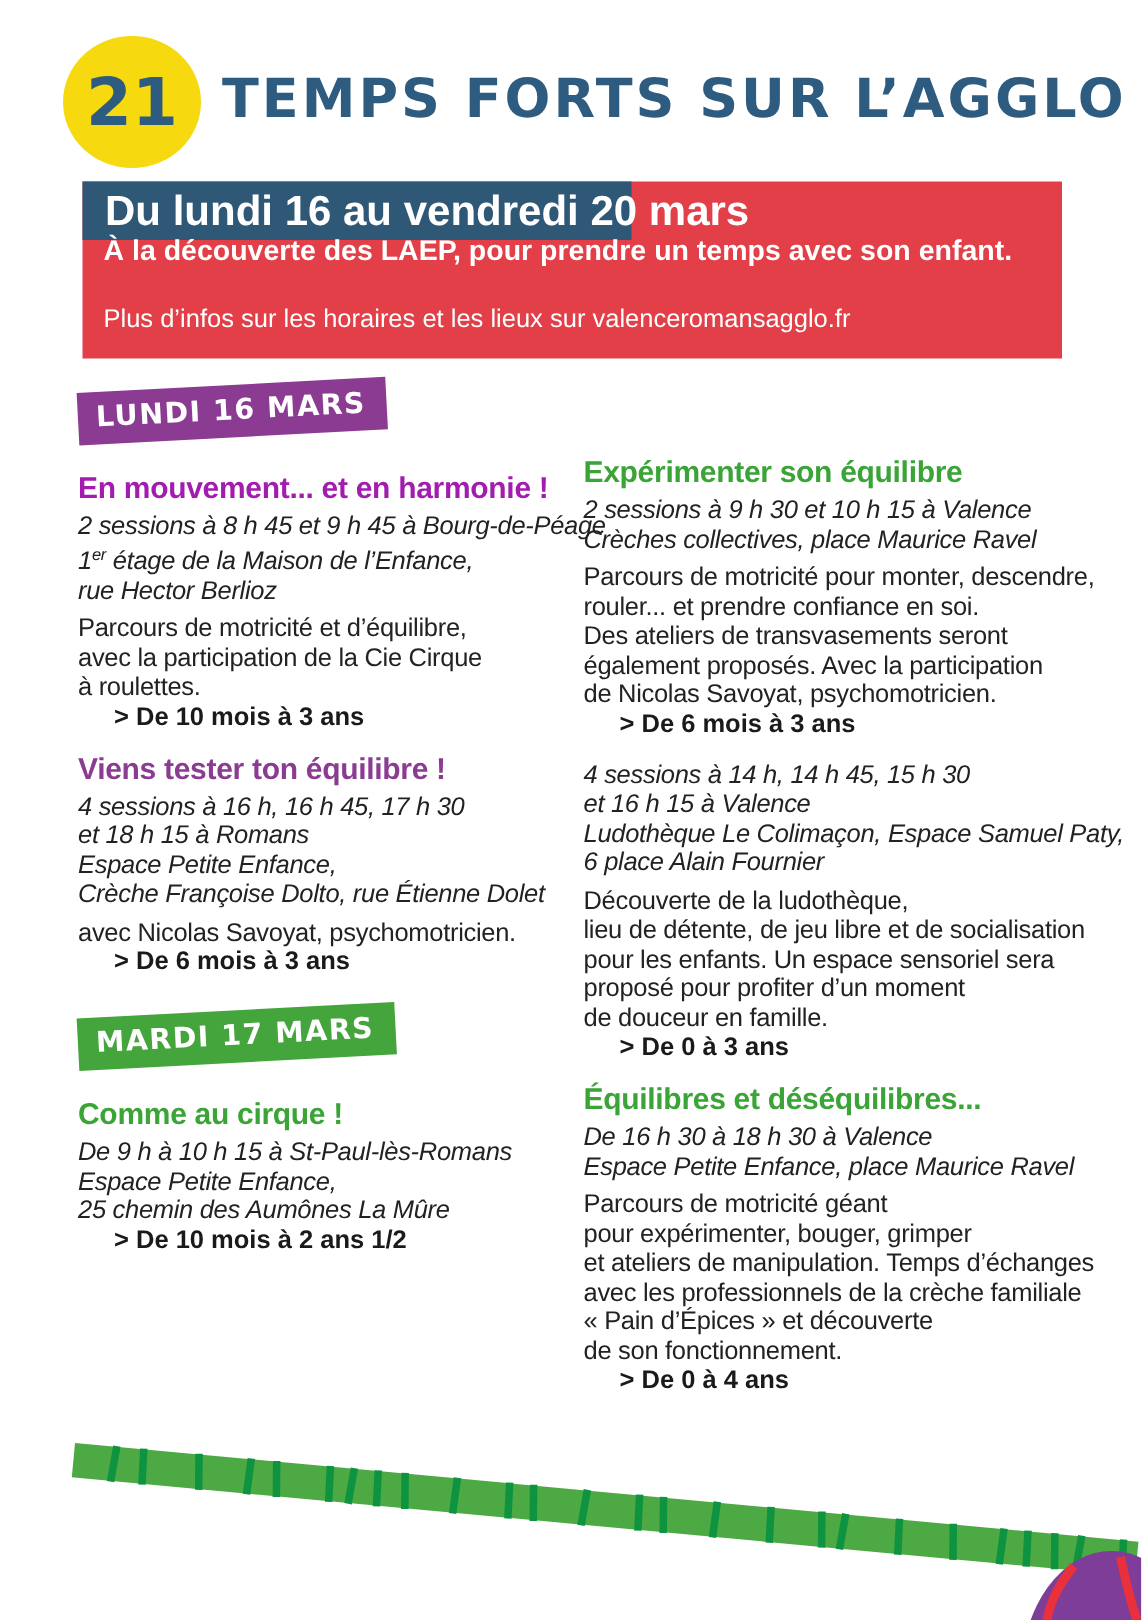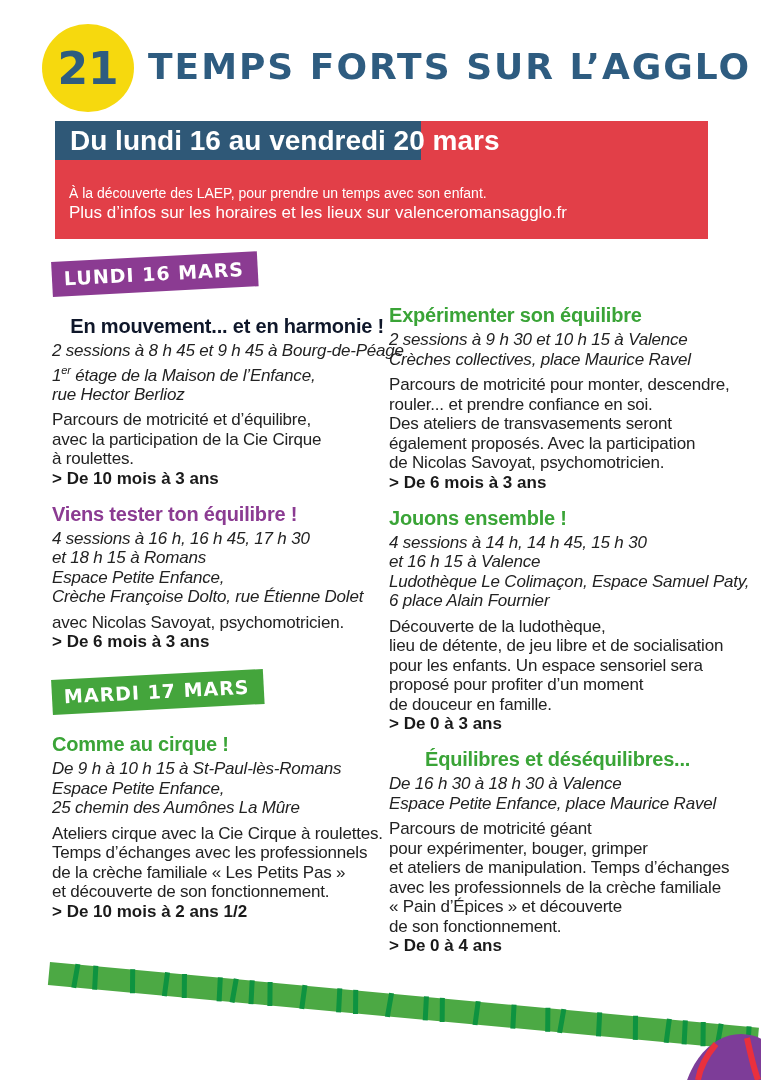--- a/index.html
+++ b/index.html
@@ -22,21 +22,21 @@
   .info-banner{
     position:absolute;left:55px;top:121px;width:653px;height:118px;
     background:var(--banner-red);color:#fff;
   }
   .date-range-banner{
     position:absolute;left:0;top:0;width:366px;height:39px;background:var(--date-strip-blue);
     font-weight:bold;font-size:28px;line-height:39px;padding-left:15px;box-sizing:border-box;
     white-space:nowrap;
   }
   .banner-headline{
-    position:absolute;left:14px;top:64px;font-weight:normal;font-size:14px;white-space:nowrap;
+    position:absolute;left:14px;top:36px;font-weight:bold;font-size:19px;white-space:nowrap;
   }
   .banner-details{
     position:absolute;left:14px;top:82px;font-size:17px;white-space:nowrap;text-align:center;
   }
   
   .events-column{position:absolute;}
   .col-left{left:52px;top:260px;width:332px;}
   .col-right{left:389px;top:304px;width:345px;}
   .day-banner-wrap{margin:2px 0 18px 0;}
   .event + .day-banner-wrap{margin-top:28px;}
@@ -46,21 +46,21 @@
     letter-spacing:1px;padding:6px 14px 7px 12px;white-space:nowrap;
   }
   .event{margin-bottom:14px;}
   .event-title{
     margin:0 0 3px 0;font-size:20px;font-weight:bold;letter-spacing:-0.2px;white-space:nowrap;
   }
   .event-schedule{font-style:italic;}
   .line{font-size:17px;line-height:19.5px;white-space:nowrap;letter-spacing:-0.2px;}
   .line sup{font-size:11px;}
   .event-desc{margin-top:6px;}
-  .event-age{font-size:17px;line-height:20px;font-weight:bold;color:#1a1a1a;white-space:nowrap;}
+  .event-age{font-size:17px;line-height:20px;font-weight:bold;color:#1a1a1a;white-space:nowrap;margin-left:24px;}
   
   .stick-svg{position:absolute;left:0;top:952px;}
   .stick-rect{fill:var(--stick-green);}
   .stick-ticks{stroke:var(--stick-tick-green);stroke-width:5;fill:none;}
   .balloon-svg{position:absolute;right:0;bottom:0;}
   .balloon-body{fill:var(--balloon-purple);}
   .balloon-stripe{stroke:var(--balloon-stripe-red);stroke-width:6;fill:none;}
 </style>
 </head>
 <body>
@@ -75,21 +75,21 @@
 
   <div class="info-banner">
     <div class="date-range-banner">Du lundi 16 au vendredi 20 mars</div>
     <div class="banner-headline">À la découverte des LAEP, pour prendre un temps avec son enfant.</div>
     <div class="banner-details">Plus d’infos sur les horaires et les lieux sur valenceromansagglo.fr</div>
   </div>
 
   <div class="events-column col-left">
       <div class="day-banner-wrap"><div class="day-banner" style="background: rgb(139, 59, 146);">LUNDI 16 MARS</div></div>
       <div class="event">
-        <h3 class="event-title" style="color: #0f172a; text-align: right;">En mouvement... et en harmonie !</h3>
+        <h3 class="event-title" style="color: #a21caf;">En mouvement... et en harmonie !</h3>
         <div class="event-schedule">
           <div class="line">2 sessions à 8 h 45 et 9 h 45 à Bourg-de-Péage</div>
           <div class="line">1<sup>er</sup> étage de la Maison de l’Enfance,</div>
           <div class="line">rue Hector Berlioz</div>
         </div>
         <div class="event-desc">
           <div class="line">Parcours de motricité et d’équilibre,</div>
           <div class="line">avec la participation de la Cie Cirque</div>
           <div class="line">à roulettes.</div>
         </div>
@@ -109,64 +109,57 @@
         <div class="event-age">&gt; De 6 mois à 3 ans</div>
       </div>
       <div class="day-banner-wrap"><div class="day-banner" style="background: rgb(68, 165, 60);">MARDI 17 MARS</div></div>
       <div class="event">
         <h3 class="event-title" style="color: rgb(58, 164, 55);">Comme au cirque !</h3>
         <div class="event-schedule">
           <div class="line">De 9 h à 10 h 15 à St-Paul-lès-Romans</div>
           <div class="line">Espace Petite Enfance,</div>
           <div class="line">25 chemin des Aumônes La Mûre</div>
         </div>
-        <div class="event-desc">
-          <div class="line">Ateliers cirque avec la Cie Cirque à roulettes.</div>
-          <div class="line">Temps d’échanges avec les professionnels</div>
-          <div class="line">de la crèche familiale « Les Petits Pas »</div>
-          <div class="line">et découverte de son fonctionnement.</div>
-        </div>
         <div class="event-age">&gt; De 10 mois à 2 ans 1/2</div>
       </div>
     </div>
   <div class="events-column col-right">
       <div class="event">
         <h3 class="event-title" style="color: rgb(58, 164, 55);">Expérimenter son équilibre</h3>
         <div class="event-schedule">
           <div class="line">2 sessions à 9 h 30 et 10 h 15 à Valence</div>
           <div class="line">Crèches collectives, place Maurice Ravel</div>
         </div>
         <div class="event-desc">
           <div class="line">Parcours de motricité pour monter, descendre,</div>
           <div class="line">rouler... et prendre confiance en soi.</div>
           <div class="line">Des ateliers de transvasements seront</div>
           <div class="line">également proposés. Avec la participation</div>
           <div class="line">de Nicolas Savoyat, psychomotricien.</div>
         </div>
         <div class="event-age">&gt; De 6 mois à 3 ans</div>
       </div>
       <div class="event">
-        <h3 class="event-title" style="color: rgb(58, 164, 55);">Jouons ensemble !</h3>
         <div class="event-schedule">
           <div class="line">4 sessions à 14 h, 14 h 45, 15 h 30</div>
           <div class="line">et 16 h 15 à Valence</div>
           <div class="line">Ludothèque Le Colimaçon, Espace Samuel Paty,</div>
           <div class="line">6 place Alain Fournier</div>
         </div>
         <div class="event-desc">
           <div class="line">Découverte de la ludothèque,</div>
           <div class="line">lieu de détente, de jeu libre et de socialisation</div>
           <div class="line">pour les enfants. Un espace sensoriel sera</div>
           <div class="line">proposé pour profiter d’un moment</div>
           <div class="line">de douceur en famille.</div>
         </div>
         <div class="event-age">&gt; De 0 à 3 ans</div>
       </div>
       <div class="event">
-        <h3 class="event-title" style="color: rgb(58, 164, 55); margin-left: 36px;">Équilibres et déséquilibres...</h3>
+        <h3 class="event-title" style="color: rgb(58, 164, 55);">Équilibres et déséquilibres...</h3>
         <div class="event-schedule">
           <div class="line">De 16 h 30 à 18 h 30 à Valence</div>
           <div class="line">Espace Petite Enfance, place Maurice Ravel</div>
         </div>
         <div class="event-desc">
           <div class="line">Parcours de motricité géant</div>
           <div class="line">pour expérimenter, bouger, grimper</div>
           <div class="line">et ateliers de manipulation. Temps d’échanges</div>
           <div class="line">avec les professionnels de la crèche familiale</div>
           <div class="line">« Pain d’Épices » et découverte</div>

